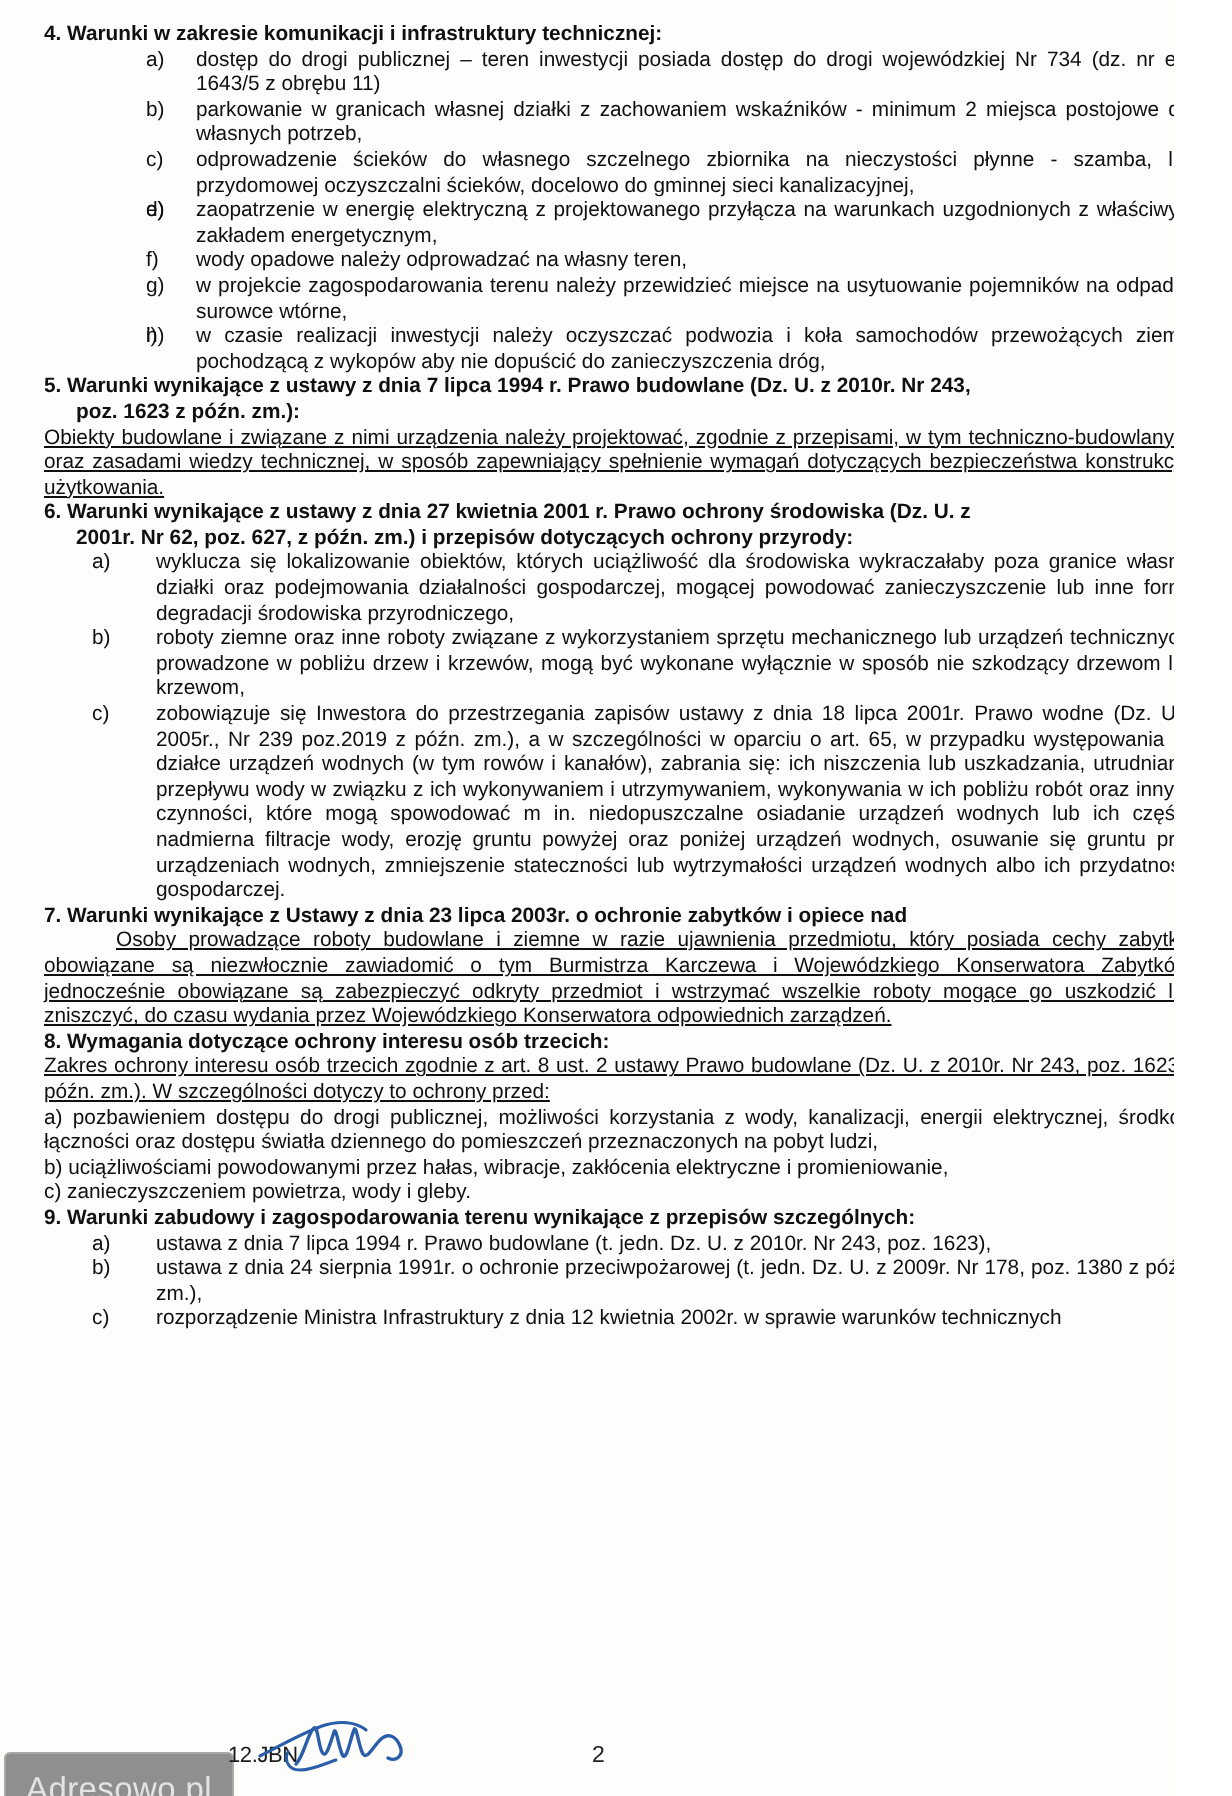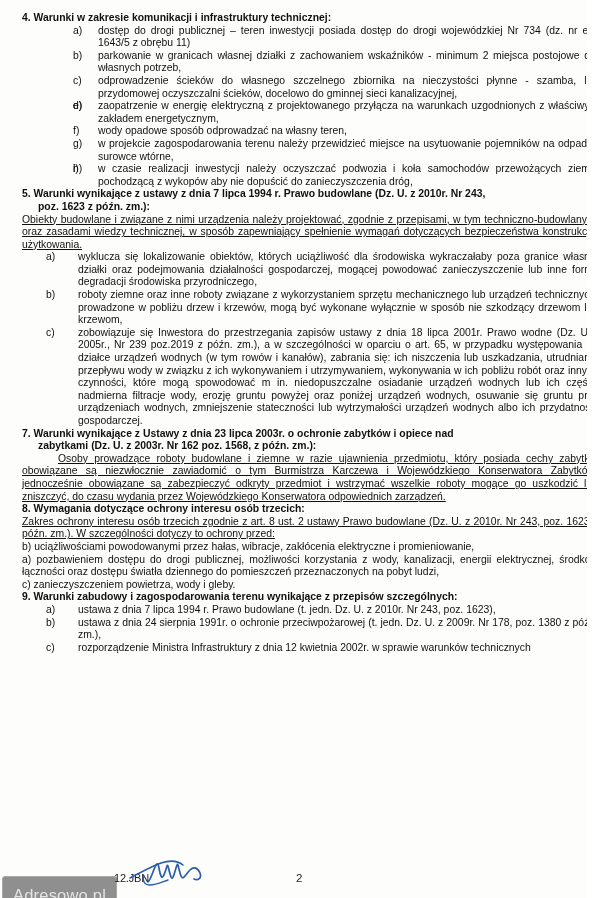--- a/index.html
+++ b/index.html
@@ -155,57 +155,60 @@
   <div class="content">
 
     <div>
       <div class="sec-head">4. Warunki w zakresie komunikacji i infrastruktury technicznej:</div>
       <ul class="alist deep">
         <li><span class="mk">a)</span><span>dostęp do drogi publicznej – teren inwestycji posiada dostęp do drogi wojewódzkiej Nr 734 (dz. nr ew. 1643/5 z obrębu 11)</span></li>
         <li><span class="mk">b)</span><span>parkowanie w granicach własnej działki z zachowaniem wskaźników - minimum 2 miejsca postojowe dla własnych potrzeb,</span></li>
         <li><span class="mk">c)</span><span>odprowadzenie ścieków do własnego szczelnego zbiornika na nieczystości płynne - szamba, lub przydomowej oczyszczalni ścieków, docelowo do gminnej sieci kanalizacyjnej,</span></li>
         <li><span class="mk">d)</span></li>
         <li><span class="mk">e)</span><span>zaopatrzenie w energię elektryczną z projektowanego przyłącza na warunkach uzgodnionych z właściwym zakładem energetycznym,</span></li>
-        <li><span class="mk">f)</span><span>wody opadowe sposób odprowadzać na własny teren,</span></li>
+        <li><span class="mk">f)</span><span>wody opadowe należy odprowadzać na własny teren,</span></li>
         <li><span class="mk">g)</span><span>w projekcie zagospodarowania terenu należy przewidzieć miejsce na usytuowanie pojemników na odpady i surowce wtórne,</span></li>
         <li><span class="mk">h)</span></li>
         <li><span class="mk">i)</span><span>w czasie realizacji inwestycji należy oczyszczać podwozia i koła samochodów przewożących ziemię pochodzącą z wykopów aby nie dopuścić do zanieczyszczenia dróg,</span></li>
       </ul>
     </div>
 
     <div>
       <div class="sec-head">
         <span>5. Warunki wynikające z ustawy z dnia 7 lipca 1994 r. Prawo budowlane (Dz. U. z 2010r. Nr 243,</span>
         <span class="cont">poz. 1623 z późn. zm.):</span>
       </div>
       <p class="para">Obiekty budowlane i związane z nimi urządzenia należy projektować, zgodnie z przepisami, w tym techniczno-budowlanymi oraz zasadami wiedzy technicznej, w sposób zapewniający spełnienie wymagań dotyczących bezpieczeństwa konstrukcji i użytkowania.</p>
     </div>
 
     <div>
+      <div class="sec-head">
+        <span>6. Warunki wynikające z ustawy z dnia 27 kwietnia 2001 r. Prawo ochrony środowiska (Dz. U. z</span>
+        <span class="cont">2001r. Nr 62, poz. 627, z późn. zm.) i przepisów dotyczących ochrony przyrody:</span>
+      </div>
       <ul class="alist mid">
         <li><span class="mk">a)</span><span>wyklucza się lokalizowanie obiektów, których uciążliwość dla  środowiska wykraczałaby poza granice własnej działki oraz podejmowania działalności gospodarczej, mogącej powodować zanieczyszczenie lub inne formy degradacji środowiska przyrodniczego,</span></li>
         <li><span class="mk">b)</span><span>roboty ziemne oraz inne roboty związane z wykorzystaniem sprzętu mechanicznego lub urządzeń technicznych, prowadzone w pobliżu drzew i krzewów, mogą być wykonane wyłącznie w sposób nie szkodzący drzewom lub krzewom,</span></li>
         <li><span class="mk">c)</span><span>zobowiązuje się Inwestora do przestrzegania zapisów ustawy z dnia 18 lipca 2001r. Prawo wodne (Dz. U z 2005r., Nr 239 poz.2019 z późn. zm.), a w szczególności w oparciu o art. 65, w przypadku występowania na działce urządzeń wodnych (w tym rowów i kanałów), zabrania się: ich niszczenia lub uszkadzania, utrudniania przepływu wody w związku z ich wykonywaniem i utrzymywaniem, wykonywania w ich pobliżu robót oraz innych czynności, które mogą spowodować m in. niedopuszczalne osiadanie urządzeń wodnych lub ich części, nadmierna filtracje wody, erozję gruntu powyżej oraz poniżej urządzeń wodnych, osuwanie się gruntu przy urządzeniach wodnych, zmniejszenie stateczności lub wytrzymałości urządzeń wodnych albo ich przydatności gospodarczej.</span></li>
       </ul>
     </div>
 
     <div>
       <div class="sec-head">
         <span>7. Warunki wynikające z Ustawy z dnia 23 lipca 2003r. o ochronie zabytków i opiece nad</span>
-        <span class="cont">zabytkami (Dz. U. z 2003r. Nr 162 poz. 1568, z późn. zm.):</span>
       </div>
       <p class="para indent-first">Osoby prowadzące roboty budowlane i ziemne w razie ujawnienia przedmiotu, który posiada cechy zabytku, obowiązane są niezwłocznie zawiadomić o tym Burmistrza Karczewa i Wojewódzkiego Konserwatora Zabytków; jednocześnie obowiązane są zabezpieczyć odkryty przedmiot i wstrzymać wszelkie roboty mogące go uszkodzić lub zniszczyć, do czasu wydania przez Wojewódzkiego Konserwatora odpowiednich zarządzeń.</p>
     </div>
 
     <div>
       <div class="sec-head">8. Wymagania dotyczące ochrony interesu osób trzecich:</div>
       <p class="para">Zakres ochrony interesu osób trzecich zgodnie z art. 8 ust. 2 ustawy Prawo budowlane (Dz. U. z 2010r. Nr 243, poz. 1623 z późn. zm.). W szczególności dotyczy to ochrony przed:</p>
       <ul class="alist flat">
+        <li><span class="mk">a)</span><span> pozbawieniem dostępu do drogi publicznej, możliwości korzystania z wody, kanalizacji, energii elektrycznej, środków łączności oraz dostępu światła dziennego do pomieszczeń przeznaczonych na pobyt ludzi,</span></li>
         <li><span class="mk">b)</span><span> uciążliwościami powodowanymi przez hałas, wibracje, zakłócenia elektryczne i promieniowanie,</span></li>
-        <li><span class="mk">a)</span><span> pozbawieniem dostępu do drogi publicznej, możliwości korzystania z wody, kanalizacji, energii elektrycznej, środków łączności oraz dostępu światła dziennego do pomieszczeń przeznaczonych na pobyt ludzi,</span></li>
         <li><span class="mk">c)</span><span> zanieczyszczeniem powietrza, wody i gleby.</span></li>
       </ul>
     </div>
 
     <div>
       <div class="sec-head">9. Warunki zabudowy i zagospodarowania terenu wynikające z przepisów szczególnych:</div>
       <ul class="alist mid">
         <li><span class="mk">a)</span><span>ustawa z dnia 7 lipca 1994 r. Prawo budowlane (t. jedn. Dz. U. z 2010r. Nr 243, poz. 1623),</span></li>
         <li><span class="mk">b)</span><span>ustawa z dnia 24 sierpnia 1991r. o ochronie przeciwpożarowej (t. jedn. Dz. U. z 2009r. Nr 178, poz. 1380 z późn. zm.),</span></li>
         <li><span class="mk">c)</span><span>rozporządzenie Ministra Infrastruktury z dnia 12 kwietnia 2002r. w sprawie warunków technicznych</span></li>

